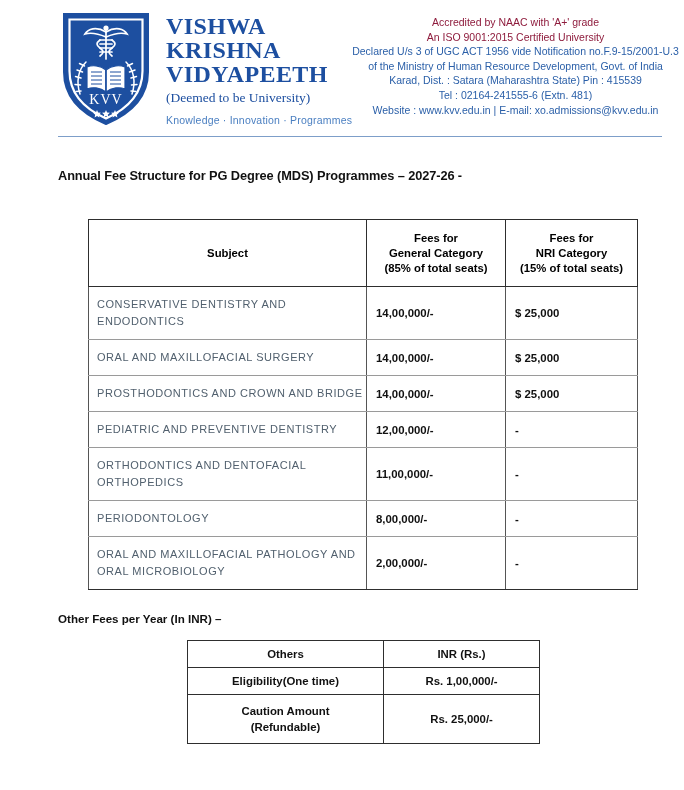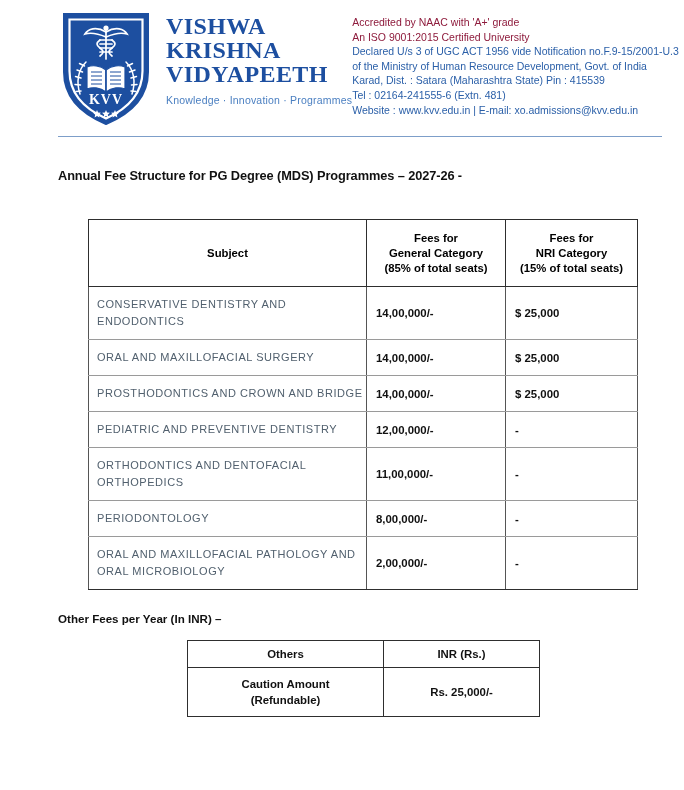--- a/index.html
+++ b/index.html
@@ -23,21 +23,20 @@
     box-sizing: border-box;
     height: 130px;
   }
   .logo-wrap {
     width: 96px;
     flex: 0 0 96px;
     display: flex;
     align-items: flex-end;
     justify-content: center;
     padding-top: 2px;
-    font-weight: bold;
   }
   .brand-block {
     flex: 0 0 auto;
     padding-left: 12px;
     padding-top: 6px;
   }
   .brand-name {
     color: #1d4fa0;
     font-family: "Liberation Serif", serif;
     font-size: 24px;
@@ -54,21 +53,21 @@
   }
   .brand-tagline {
     color: #4a7fc1;
     font-size: 10.5px;
     line-height: 14px;
     margin-top: 7px;
     letter-spacing: 0.2px;
   }
   .accred-block {
     flex: 1 1 auto;
-    text-align: left;
+    text-align: center;
     padding-top: 7px;
     padding-right: 2px;
   }
   .accred-line {
     font-size: 10.5px;
     line-height: 14.6px;
     color: #2a5fa8;
     white-space: nowrap;
   }
   .accred-line.maroon {
@@ -223,20 +222,21 @@
         <polygon points="46,100 47.1,102.6 49.9,102.8 47.8,104.7 48.4,107.4 46,106 43.6,107.4 44.2,104.7 42.1,102.8 44.9,102.6"></polygon>
         <polygon points="55,100 56.1,102.6 58.9,102.8 56.8,104.7 57.4,107.4 55,106 52.6,107.4 53.2,104.7 51.1,102.8 53.9,102.6"></polygon>
       </g>
     </svg>
   </div>
 
   <div class="brand-block">
     <div class="brand-name">VISHWA</div>
     <div class="brand-name">KRISHNA</div>
     <div class="brand-name">VIDYAPEETH</div>
+    <div class="brand-deemed">(Deemed to be University)</div>
     <div class="brand-tagline">Knowledge · Innovation · Programmes</div>
   </div>
 
   <div class="accred-block">
     <div class="accred-line maroon">Accredited by NAAC with 'A+' grade</div>
     <div class="accred-line maroon">An ISO 9001:2015 Certified University</div>
     <div class="accred-line">Declared U/s 3 of UGC ACT 1956 vide Notification no.F.9-15/2001-U.3</div>
     <div class="accred-line">of the Ministry of Human Resource Development, Govt. of India</div>
     <div class="accred-line">Karad, Dist. : Satara (Maharashtra State) Pin : 415539</div>
     <div class="accred-line">Tel : 02164-241555-6 (Extn. 481)</div>
@@ -314,20 +314,24 @@
       <col class="other-col-a">
       <col class="other-col-b">
     </colgroup>
   <thead>
     <tr>
       <th>Others</th>
       <th>INR (Rs.)</th>
     </tr>
   </thead>
   <tbody>
+    <tr>
+      <td>Eligibility(One time)</td>
+      <td>Rs. 1,00,000/-</td>
+    </tr>
     <tr class="tall">
       <td>
         <div>Caution Amount</div>
         <div>(Refundable)</div>
       </td>
       <td>Rs. 25,000/-</td>
     </tr>
   </tbody>
 </table>
 

